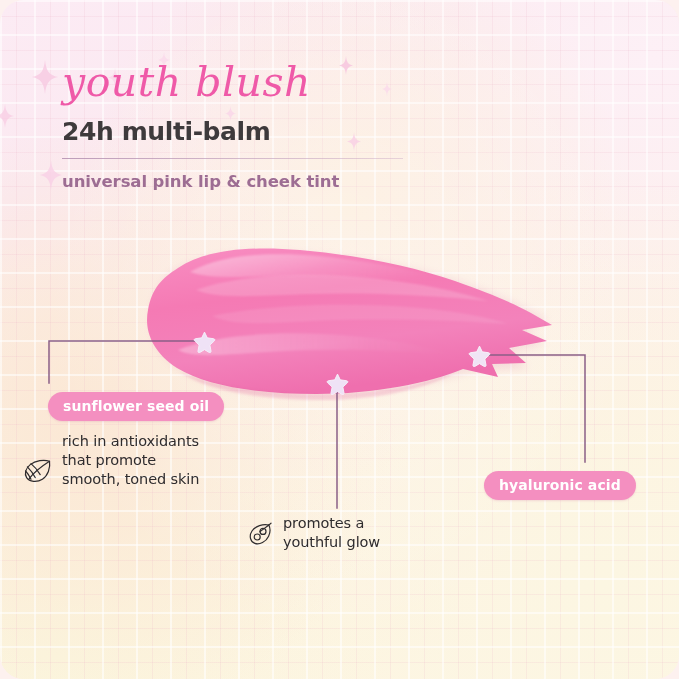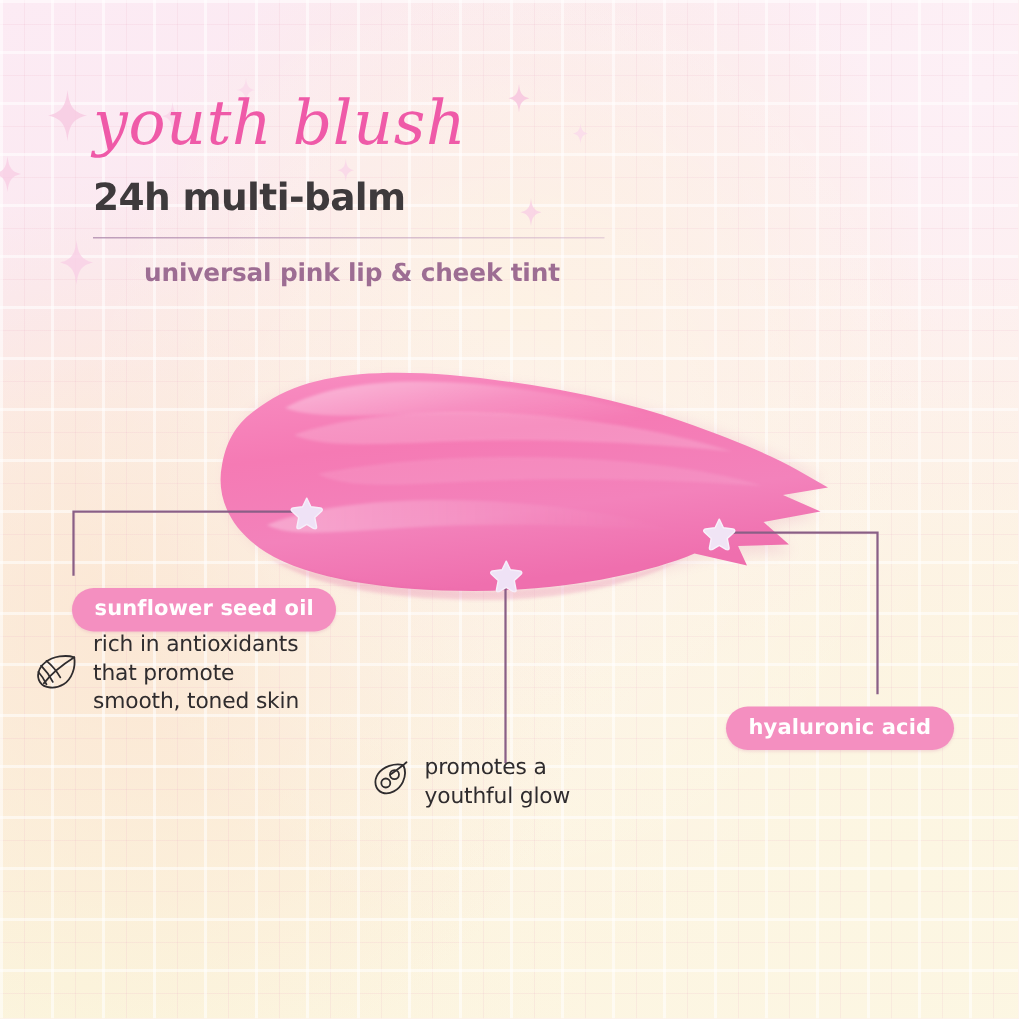--- a/index.html
+++ b/index.html
@@ -1,21 +1,21 @@
 <!DOCTYPE html>
 <html><head>
 <meta charset="utf-8">
 <style>
   html,body{margin:0;padding:0;}
   body{
     width:679px;height:679px;overflow:hidden;
     font-family:"Liberation Sans", sans-serif;
     background:#fdf1ef;
   }
-  #stage{position:relative;width:679px;height:679px;overflow:hidden;}
+  #stage{position:relative;width:679px;height:679px;overflow:hidden;border-radius:24px;}
 
   
   .bg-base{
     position:absolute;inset:0;
     background:
       radial-gradient(circle at 14% 62%, #fbe7d4 0%, rgba(251,231,212,0) 42%),
       radial-gradient(circle at 52% 30%, #fdeedd 0%, rgba(253,238,221,0) 46%),
       radial-gradient(circle at 88% 86%, #fcf6e2 0%, rgba(252,246,226,0) 50%),
       radial-gradient(circle at 8% 96%, #fbf6dd 0%, rgba(251,246,221,0) 46%),
       radial-gradient(circle at 96% 8%, #fdf0f6 0%, rgba(253,240,246,0) 44%),
@@ -66,21 +66,20 @@
     background:linear-gradient(to right, rgba(178,143,176,.85), rgba(205,172,200,.45));
   }
   .tagline{
     margin-top:13px;
     font-family:"DejaVu Sans", sans-serif;
     font-size:16.5px;
     color:#9d6d93;
     font-weight:600;
     letter-spacing:-.1px;
     white-space:nowrap;
-    margin-left:34px;
   }
 
   
   #swatch{position:absolute;left:0;top:0;}
 
   
   #connectors{position:absolute;left:0;top:0;pointer-events:none;}
 
   
   .starmark{position:absolute;}
@@ -93,21 +92,21 @@
     color:#ffffff;
     border-radius:999px;
     font-family:"DejaVu Sans", sans-serif;
     font-weight:700;
     font-size:14px;
     letter-spacing:.1px;
     padding:6px 15px 7px;
     white-space:nowrap;
     box-shadow:0 1px 2px rgba(216,130,170,.25);
   }
-  .desc-row{display:flex;align-items:center;}
+  .desc-row{display:flex;align-items:flex-end;margin-top:11px;}
   .ing-icon{flex:0 0 auto;margin-right:10px;margin-top:2px;}
   .desc{
     font-family:"DejaVu Sans", sans-serif;
     font-size:14.5px;
     line-height:1.30;
     color:#2f2c2e;
     font-weight:400;
     white-space:pre-line;
     letter-spacing:-.1px;
   }

